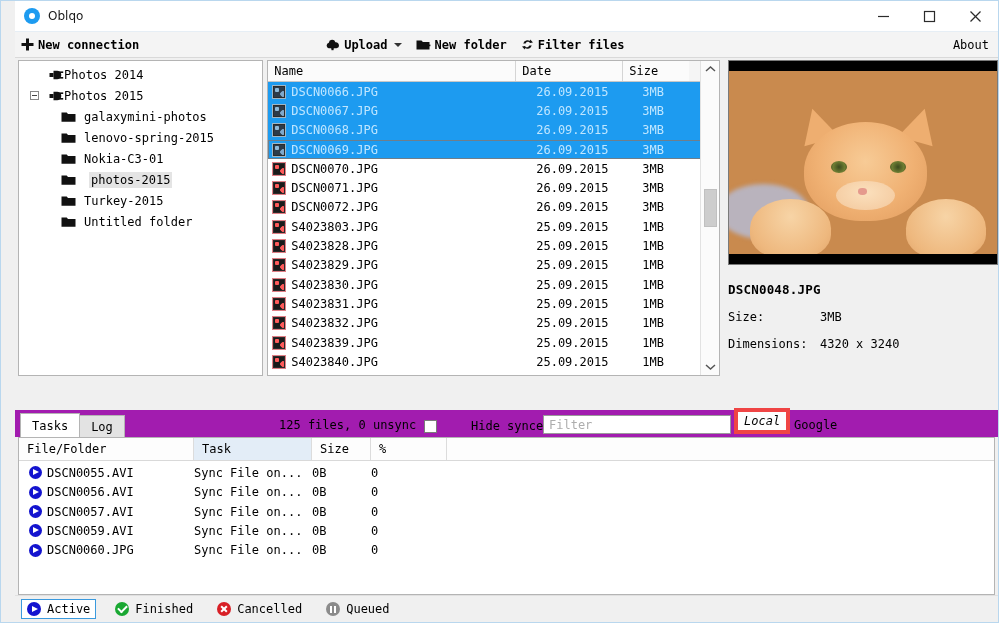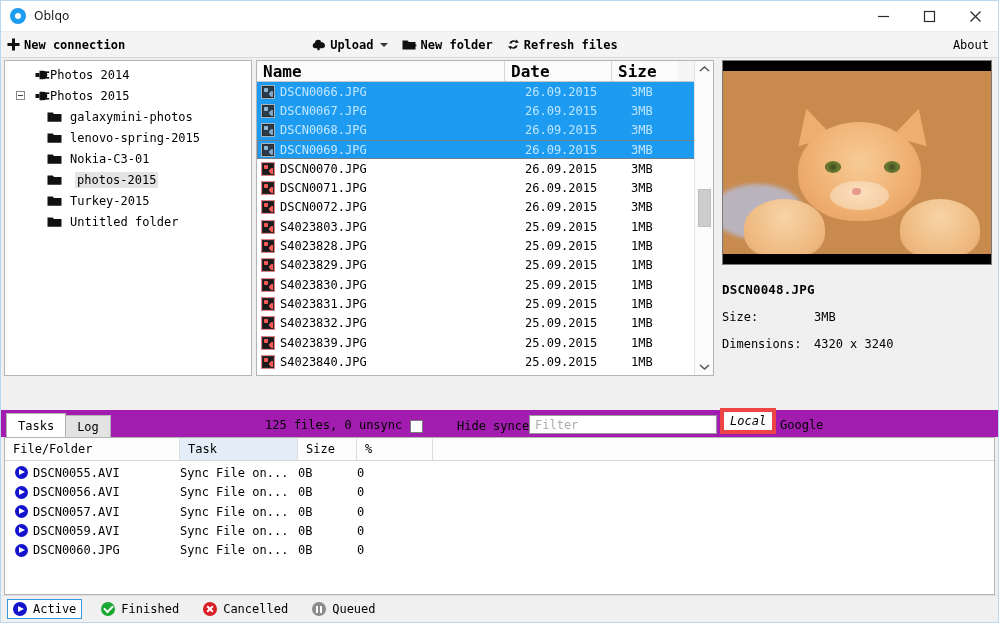--- a/index.html
+++ b/index.html
@@ -15,20 +15,21 @@
     position: relative;
   }
   .window {
     width: 999px; height: 623px;
     box-sizing: border-box;
     border: 1px solid #b9d7ee;
     background: #f0f0f0;
     display: flex;
     flex-direction: column;
     position: relative;
+    padding-left: 14px;
   }
 
   
   .titlebar {
     height: 30px;
     background: #ffffff;
     display: flex;
     align-items: center;
     flex: 0 0 auto;
     border-bottom: 1px solid #e6eef5;
@@ -171,28 +172,27 @@
   }
   .list-head {
     display: flex;
     height: 21px;
     background: #f5f5f5;
     border-bottom: 1px solid #c8c8c8;
     flex: 0 0 auto;
     box-sizing: border-box;
   }
   .lh {
-    font-size: 16px;
+    font-size: 12px;
     display: flex; align-items: center;
     padding-left: 6px;
     border-right: 1px solid #d5d5d5;
     box-sizing: border-box;
     height: 20px;
     background: #fbfbfb;
-    font-weight: bold;
   }
   .lh.c-name { width: 248px; }
   .lh.c-date { width: 107px; }
   .lh.c-size { width: 66px; border-right: none; }
   .list-rows {
     flex: 1 1 auto;
     overflow: hidden;
     width: 438px;
   }
   .frow {
@@ -623,21 +623,21 @@
       <span class="lbl">New folder</span>
     </div>
 
     <div class="tb-item tb-refresh">
       <svg class="ico" width="13" height="13" viewBox="0 0 13 13">
         <path d="M10.4 4.2 A4.6 4.6 0 0 0 2.2 5.4 L4.6 5.4 A2.6 2.6 0 0 1 9 4.6 Z" fill="#111"></path>
         <path d="M2.6 8.8 A4.6 4.6 0 0 0 10.8 7.6 L8.4 7.6 A2.6 2.6 0 0 1 4 8.4 Z" fill="#111"></path>
         <path d="M9.2 1.4 L12 4.6 L8.6 5 Z" fill="#111"></path>
         <path d="M3.8 11.6 L1 8.4 L4.4 8 Z" fill="#111"></path>
       </svg>
-      <span class="lbl">Refresh files</span>
+      <span class="lbl">Filter files</span>
     </div>
 
     <div class="tb-about">
       <span>About</span>
     </div>
   </div>
 
   <div class="body-area">
 
     <div class="tree-panel">

